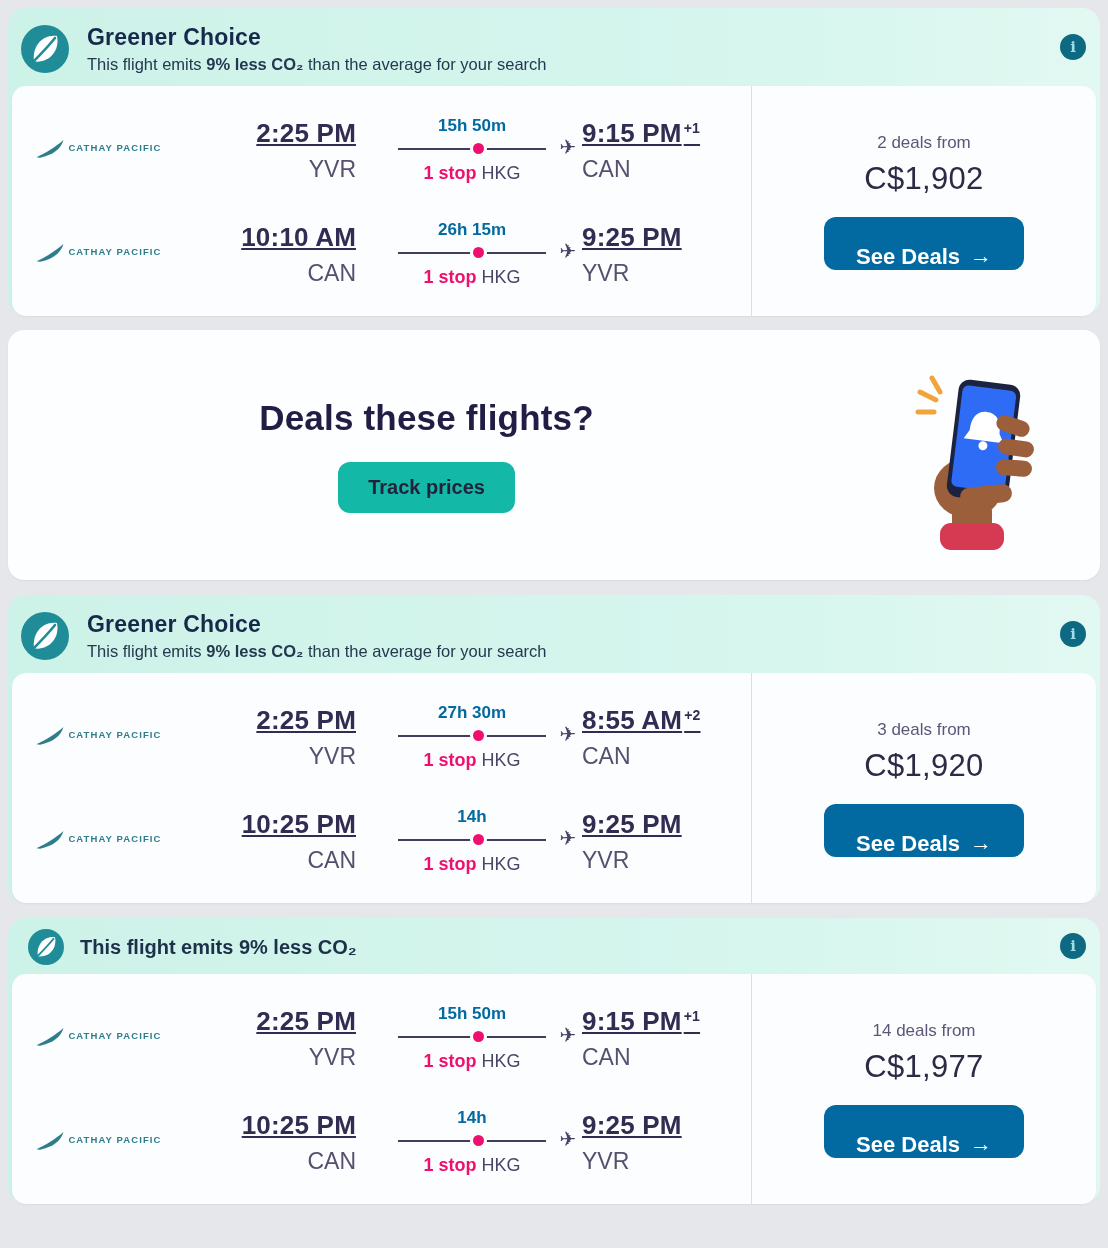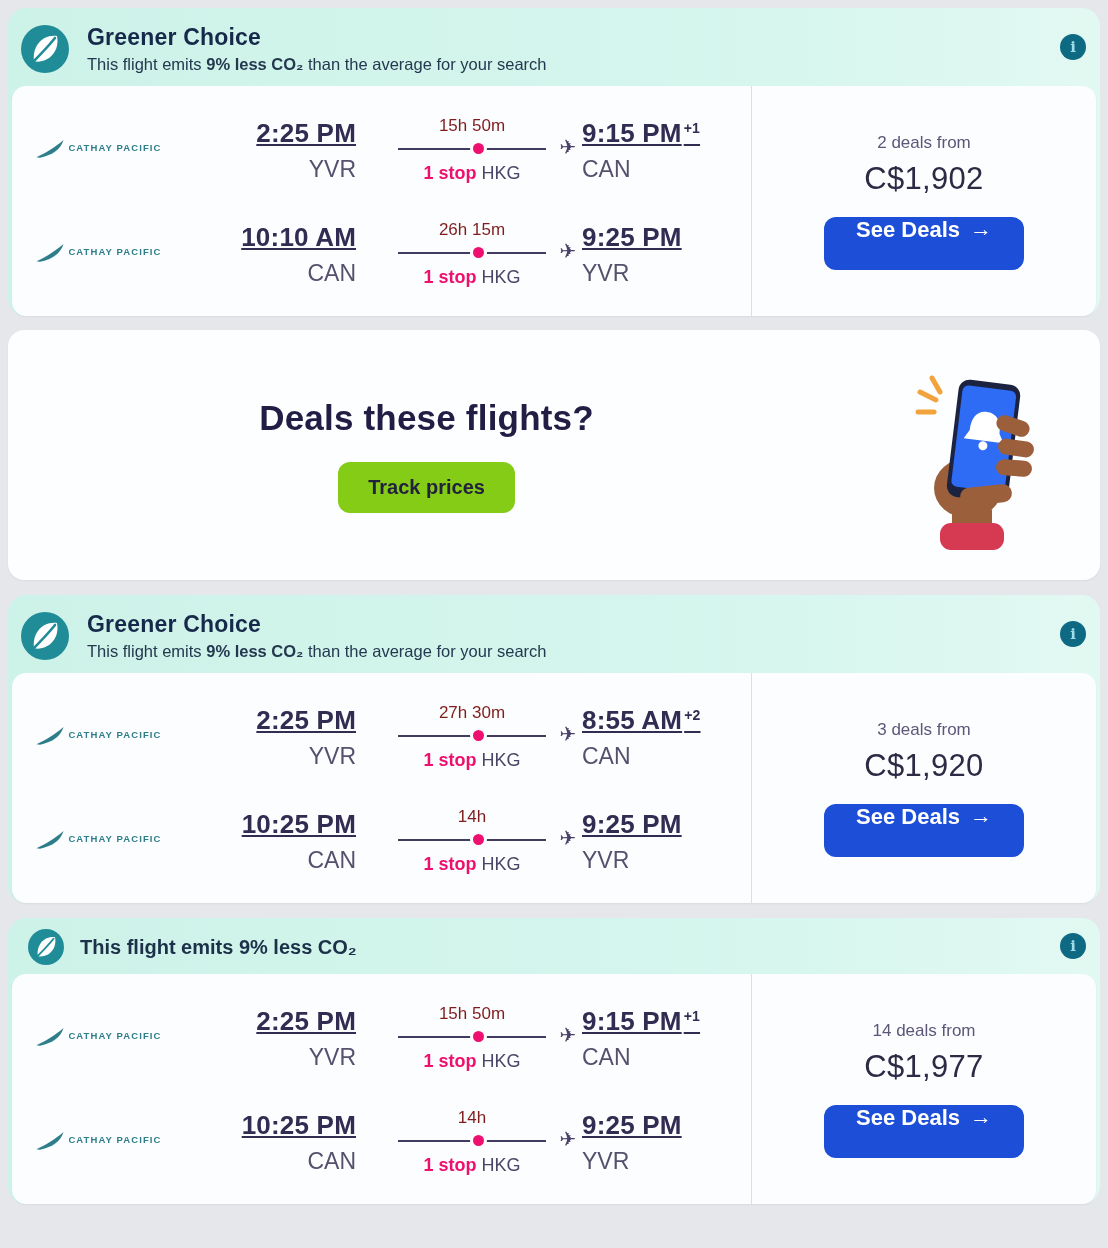--- a/index.html
+++ b/index.html
@@ -31,47 +31,47 @@
   .leg { display:grid; grid-template-columns:170px 190px 200px 1fr; align-items:center; height:88px; }
   .airline { display:flex; flex-direction:row; align-items:flex-start; justify-content:center; }
   .airline svg { width:36px; height:22px; }
   .airline-name { font-size:9.5px; font-weight:700; letter-spacing:1.1px; color:#2e7d8a; margin-top:3px; white-space:nowrap; }
   .dep { text-align:right; padding-right:16px; }
   .arr { text-align:left; padding-left:10px; }
   .time { font-size:26px; font-weight:600; color:#322b52; letter-spacing:.2px;text-decoration:underline; }
   .plus { font-size:14px; font-weight:600; color:#322b52; position:relative; top:-9px; margin-left:2px; }
   .code { font-size:23px; color:#56506e; margin-top:7px; font-weight:400; }
   .mid { display:flex; flex-direction:column; align-items:center; }
-  .dur { font-size:17px; color:#7f1d1d; margin-bottom:7px; }
+  .dur { font-size:17px; color:#0369a1; margin-bottom:7px;font-weight:bold; }
   .route { position:relative; width:148px; height:12px; }
   .route::before { content:""; position:absolute; left:0; right:0; top:5px; height:2px; background:#433c60; }
   .dot { position:absolute; left:50%; top:0; width:11px; height:11px; margin-left:-2px;
          background:#ef0f6e; border:3px solid #fbfdfe; border-radius:50%; box-sizing:content-box; margin-top:-3px; }
   .plane { position:absolute; right:-30px; top:-8px; font-size:20px; color:#4a4168;
            font-family:"DejaVu Sans", sans-serif; }
   .stops { font-size:18px; margin-top:8px; }
   .stop-count { color:#ef0f6e; font-weight:600; }
   .stop-code { color:#4a4466; margin-left:5px; }
 
   .deals { flex:0 0 345px; border-left:1px solid #dbdee2; display:flex; flex-direction:column;
            align-items:center; justify-content:center; padding:10px 26px; }
   .deals-from { font-size:17px; color:#5d5678; }
   .price { font-size:31px; color:#2d2a45; margin-top:8px; letter-spacing:.3px; }
-  .cta { margin-top:20px; background:#1d4ed8; color:#ffffff; border:none; border-radius:12px;
+  .cta { margin-top:20px; background:#0369a1; color:#ffffff; border:none; border-radius:12px;
          width:200px; height:53px; font-size:22px; font-weight:700; cursor:pointer;
-         font-family:"Liberation Sans", sans-serif; display:flex; align-items:flex-start; justify-content:center; gap:10px; }
+         font-family:"Liberation Sans", sans-serif; display:flex; align-items:flex-end; justify-content:center; gap:10px; }
   .cta .arrow { font-weight:400; font-size:22px; position:relative; top:-1px; }
 
   
   .promo { margin:14px 8px 0; background:#fdfeff; border-radius:16px; height:250px; display:flex;
            align-items:center; box-shadow:0 1px 2px rgba(30,50,70,.06); }
   .promo-main { flex:1 1 auto; display:flex; flex-direction:column; align-items:center; justify-content:center; }
   .promo-title { font-size:35px; font-weight:800; color:#221d44; letter-spacing:.2px; }
   .promo-sub { font-size:21px; color:#4a3f66; margin-top:16px; }
-  .track { margin-top:24px; background:#84cc16; border:none; border-radius:12px; padding:14px 30px;
+  .track { margin-top:24px; background:#14b8a6; border:none; border-radius:12px; padding:14px 30px;
            font-size:20px; font-weight:700; color:#23223c; cursor:pointer;
            font-family:"Liberation Sans", sans-serif; }
   .promo-art { flex:0 0 255px; display:flex; align-items:center; justify-content:center; }
 </style>
 </head>
 <body>
 
 <section class="group">
   <div class="banner banner--tall">
     <span class="leaf">

